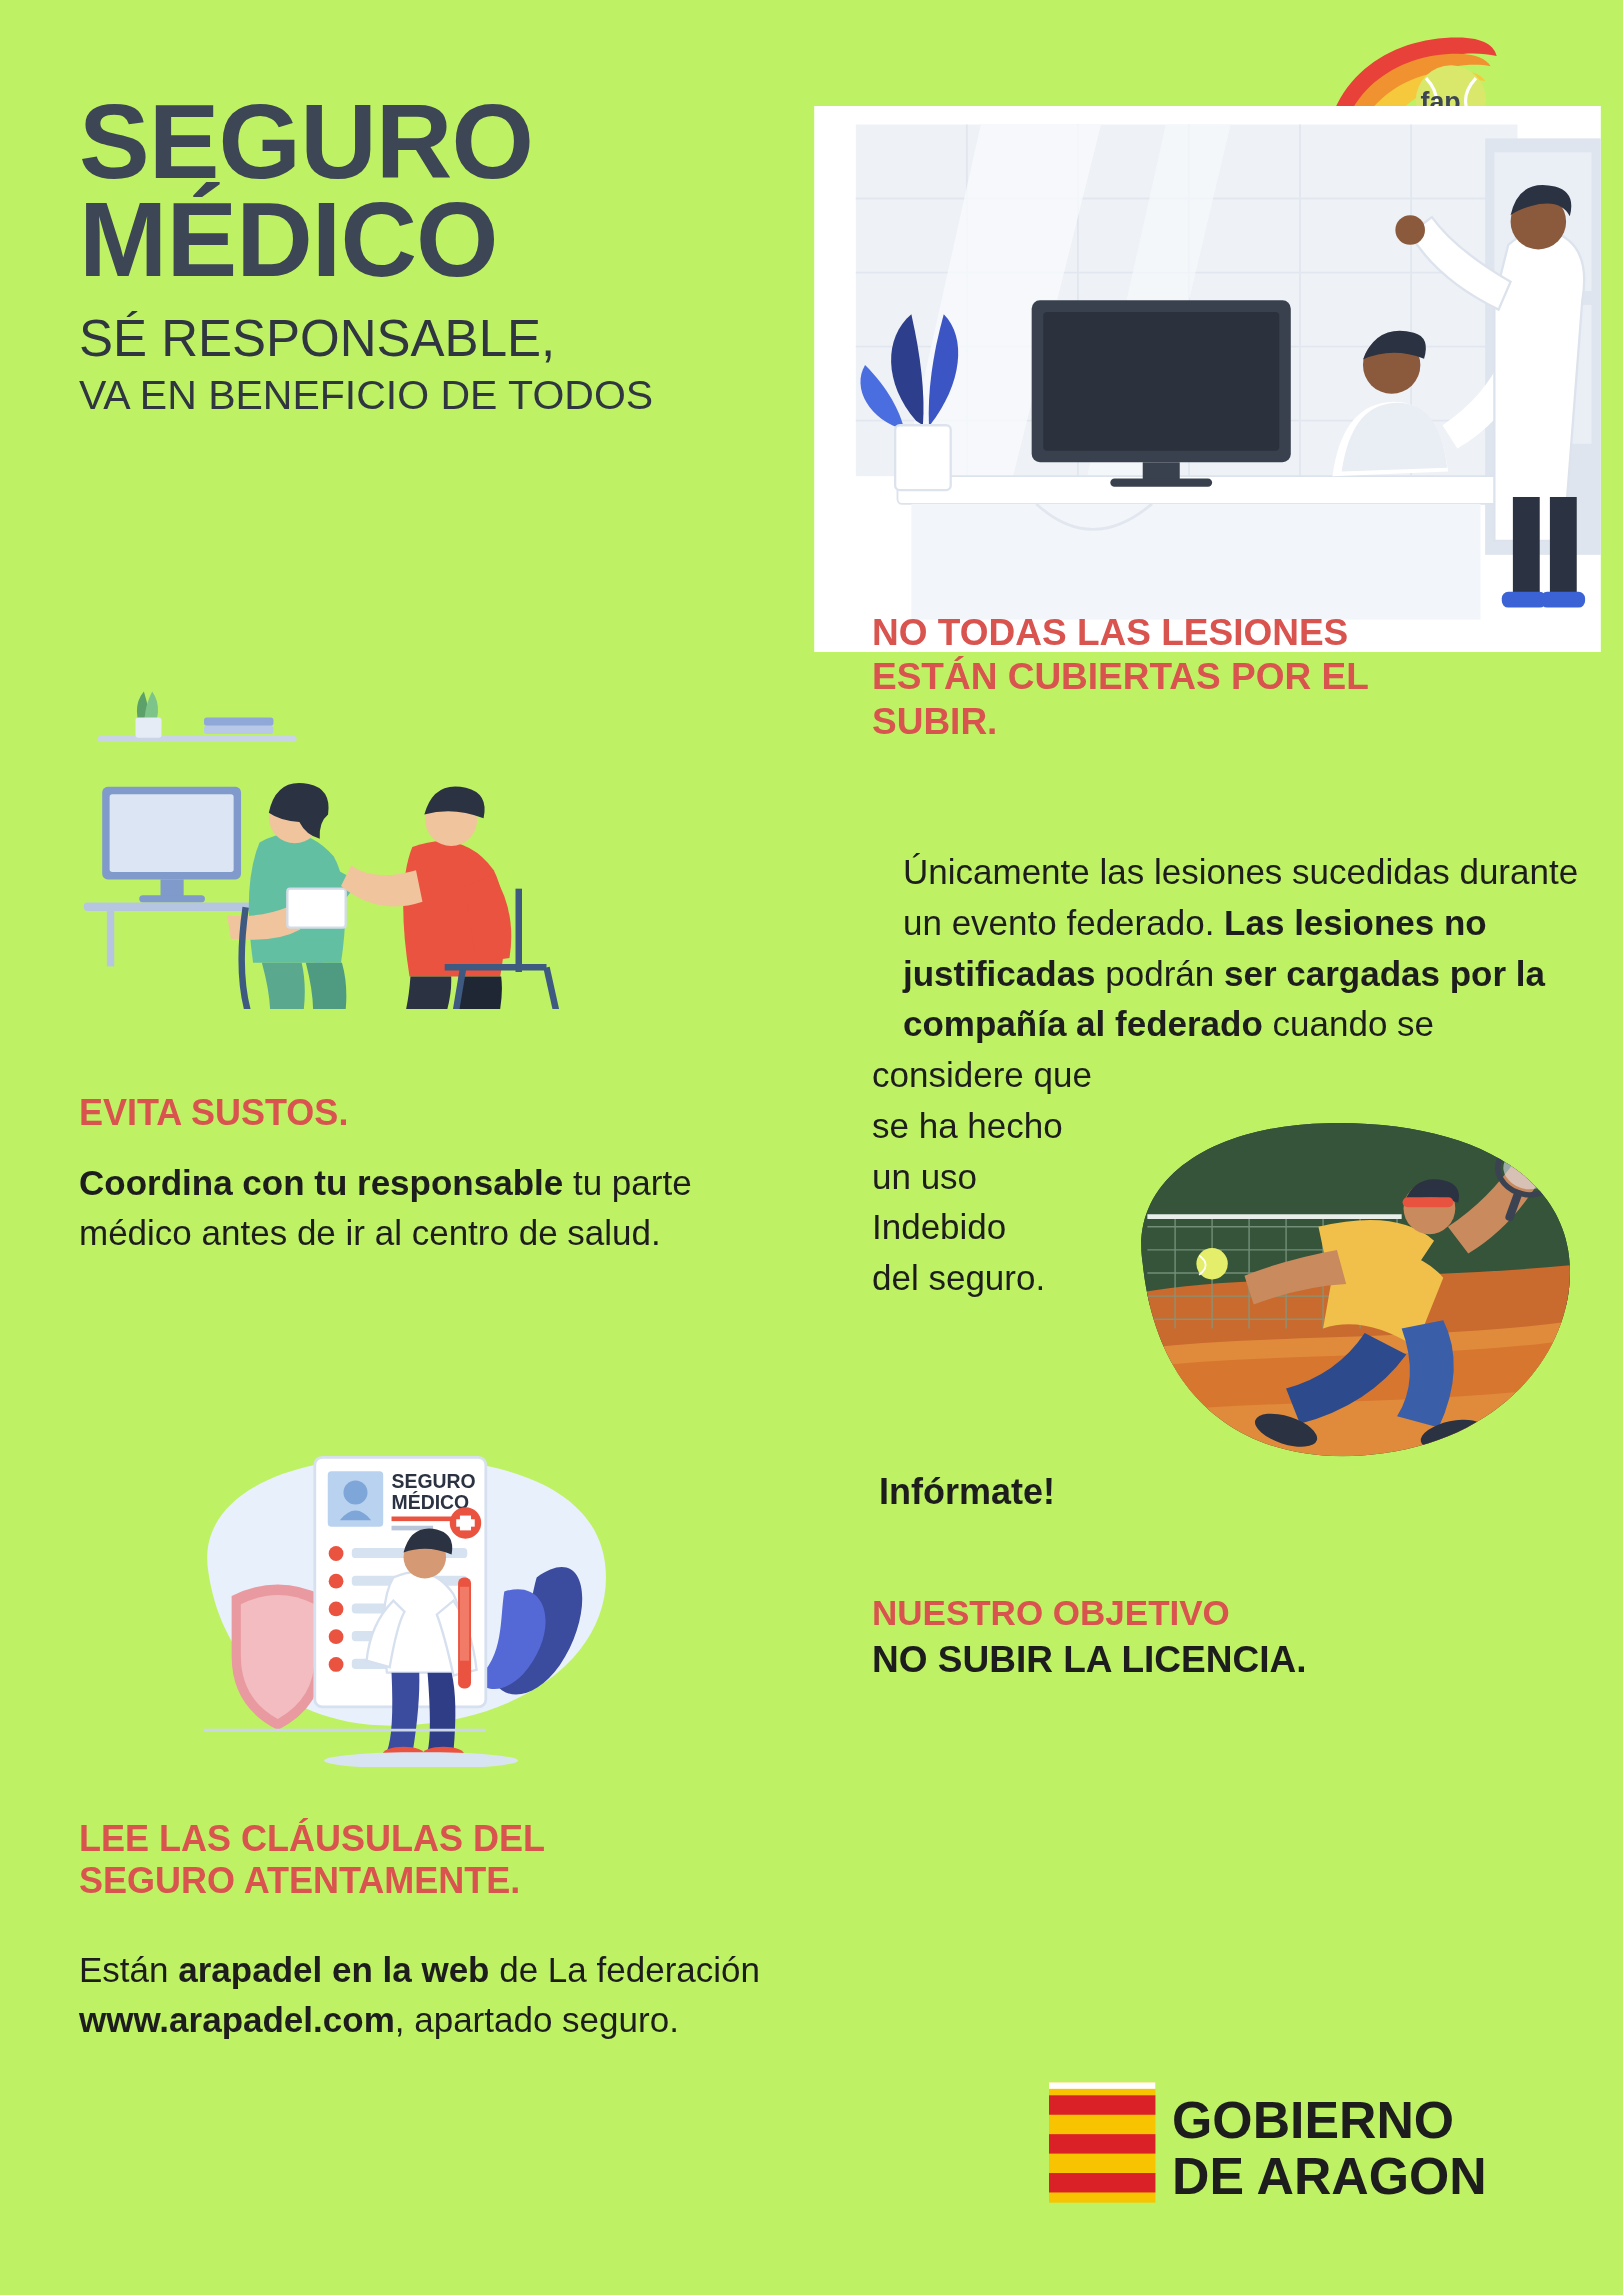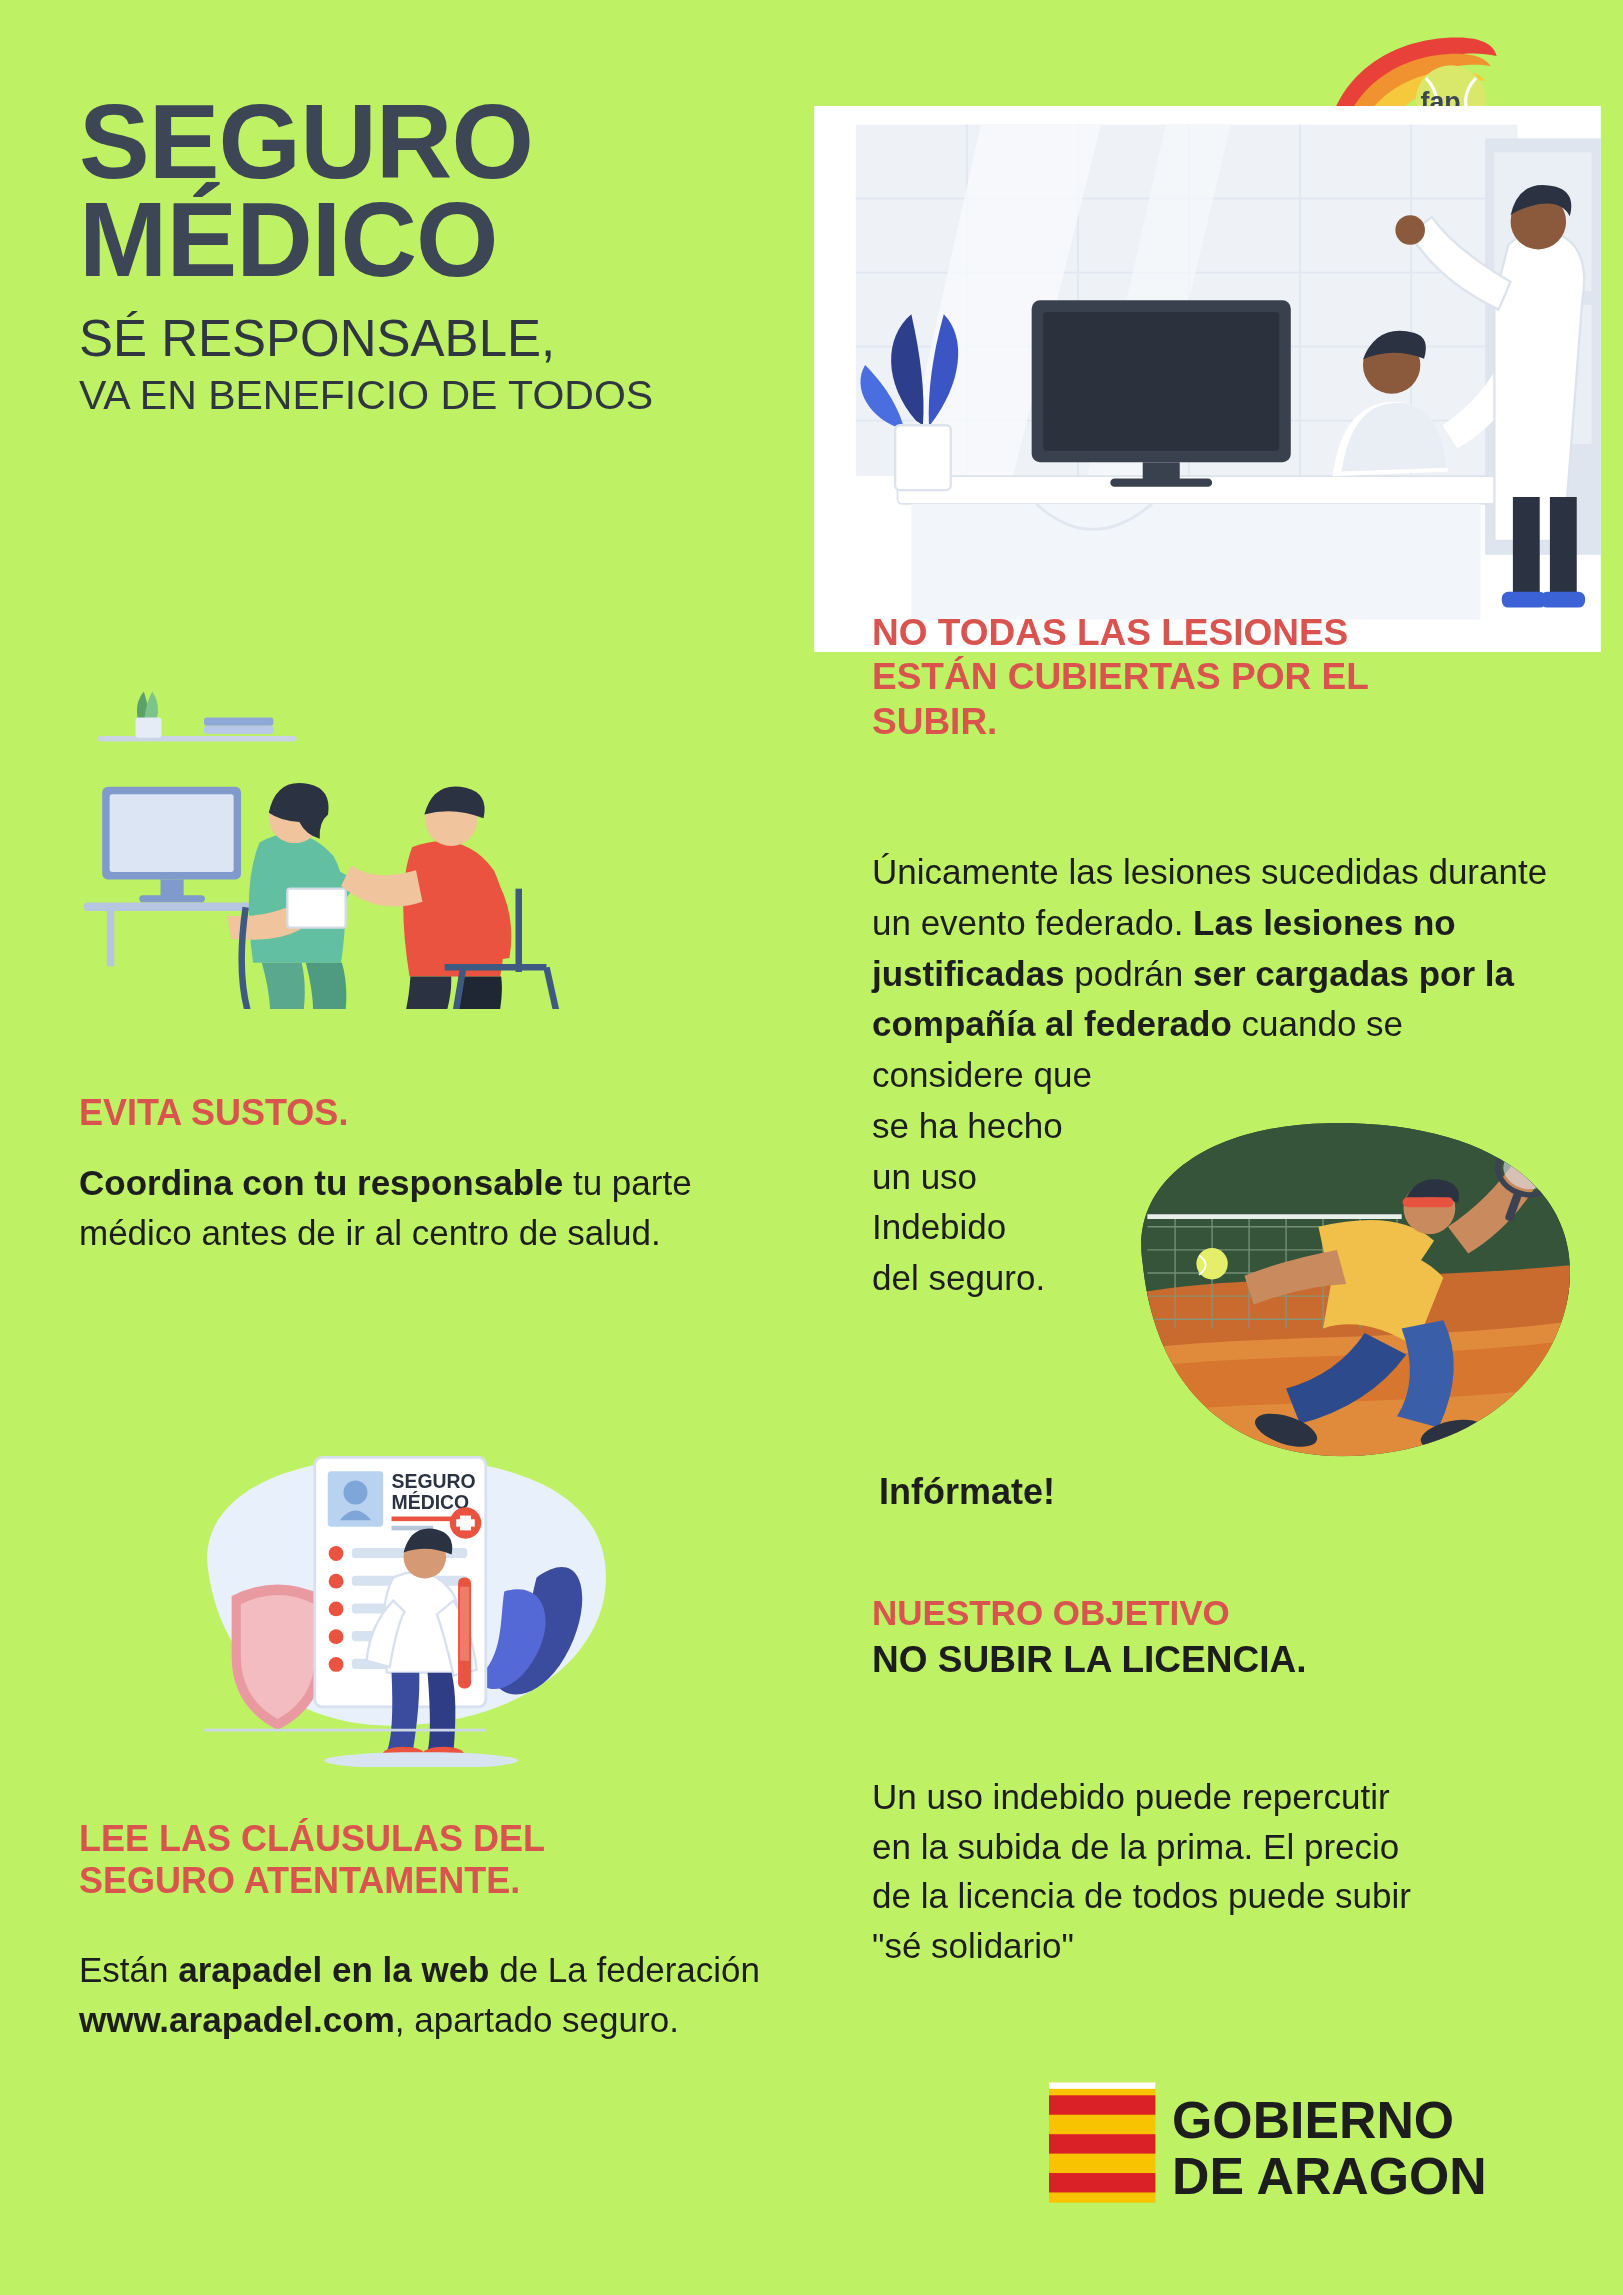--- a/index.html
+++ b/index.html
@@ -207,21 +207,21 @@
 
   <div class="sec-nocubiertas">
     <div class="red-head">
       <div>NO TODAS LAS LESIONES</div>
       <div>ESTÁN CUBIERTAS POR EL</div>
       <div>SUBIR.</div>
     </div>
   </div>
 
   <div class="sec-unicamente">
-    <div class="body-text" style="width:699px;">
+    <div class="body-text" style="width:699px;margin-left:31px;">
       <span>Únicamente las lesiones sucedidas durante un evento federado. </span><span class="blk-bold">Las lesiones no justificadas</span><span> podrán </span><span class="blk-bold">ser cargadas por la compañía al federado</span><span> cuando se</span>
     </div>
     <div class="body-text" style="width:259px;">
       <div> considere que</div>
       <div>se ha hecho</div>
       <div>un uso</div>
       <div>Indebido</div>
       <div>del seguro.</div>
     </div>
   </div>
@@ -284,28 +284,20 @@
     </svg>
   </div>
 
   <div class="informate">Infórmate!</div>
 
   <div class="sec-objetivo">
     <div class="red-head">NUESTRO OBJETIVO</div>
     <div class="blk-line">NO SUBIR LA LICENCIA.</div>
   </div>
 
-  <div class="sec-uso">
-    <div class="body-text">
-      <div>Un uso indebido puede repercutir</div>
-      <div>en la subida de la prima. El precio</div>
-      <div>de la licencia de todos puede subir</div>
-      <div>"sé solidario"</div>
-    </div>
-  </div>
 
   <div class="logo-gobierno">
     <svg width="495" height="139" viewBox="0 0 1070 300">
       <g>
         <rect x="0" y="20" width="230" height="260" fill="#f8c300"></rect>
         <rect x="0" y="48" width="230" height="42" fill="#da2128"></rect>
         <rect x="0" y="132" width="230" height="42" fill="#da2128"></rect>
         <rect x="0" y="216" width="230" height="42" fill="#da2128"></rect>
         <rect x="0" y="20" width="230" height="14" fill="#ffffff"></rect>
       </g>

